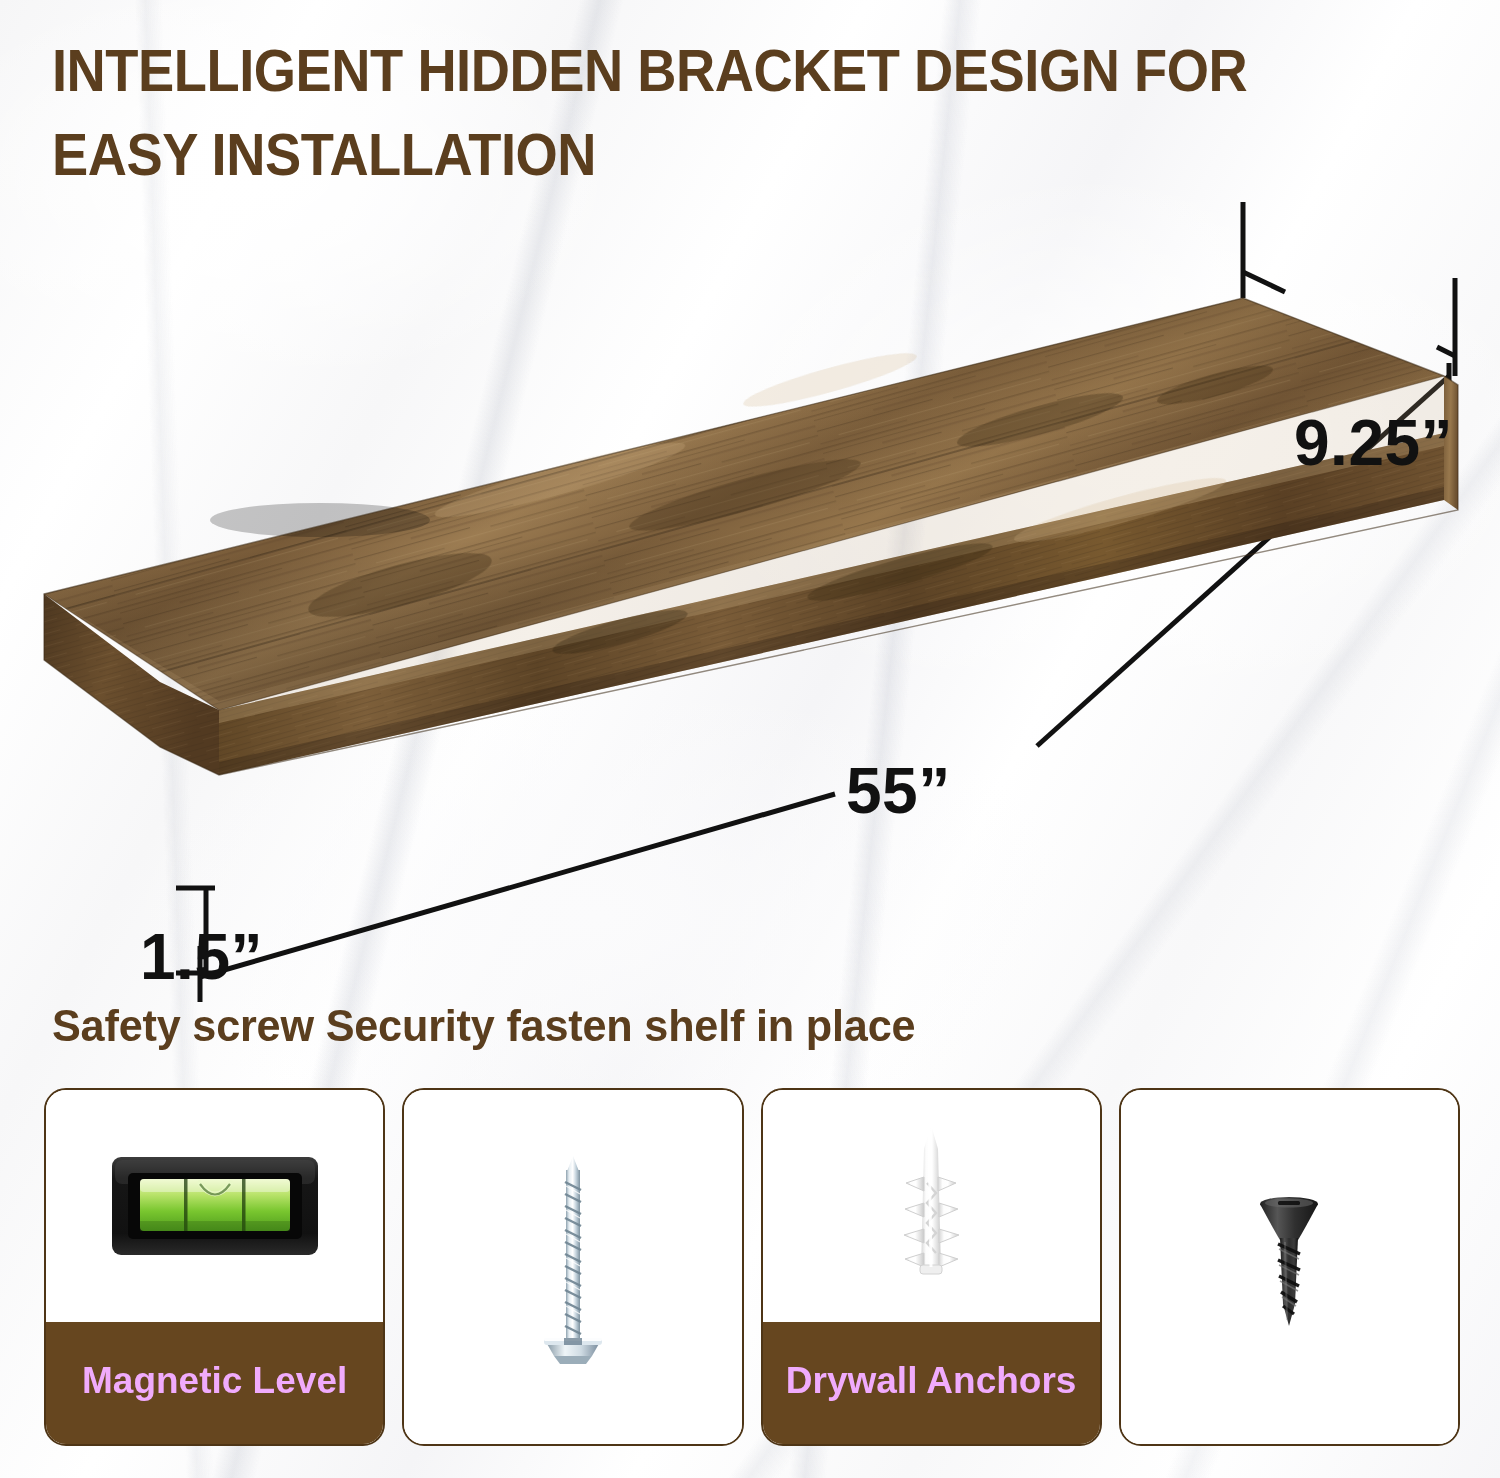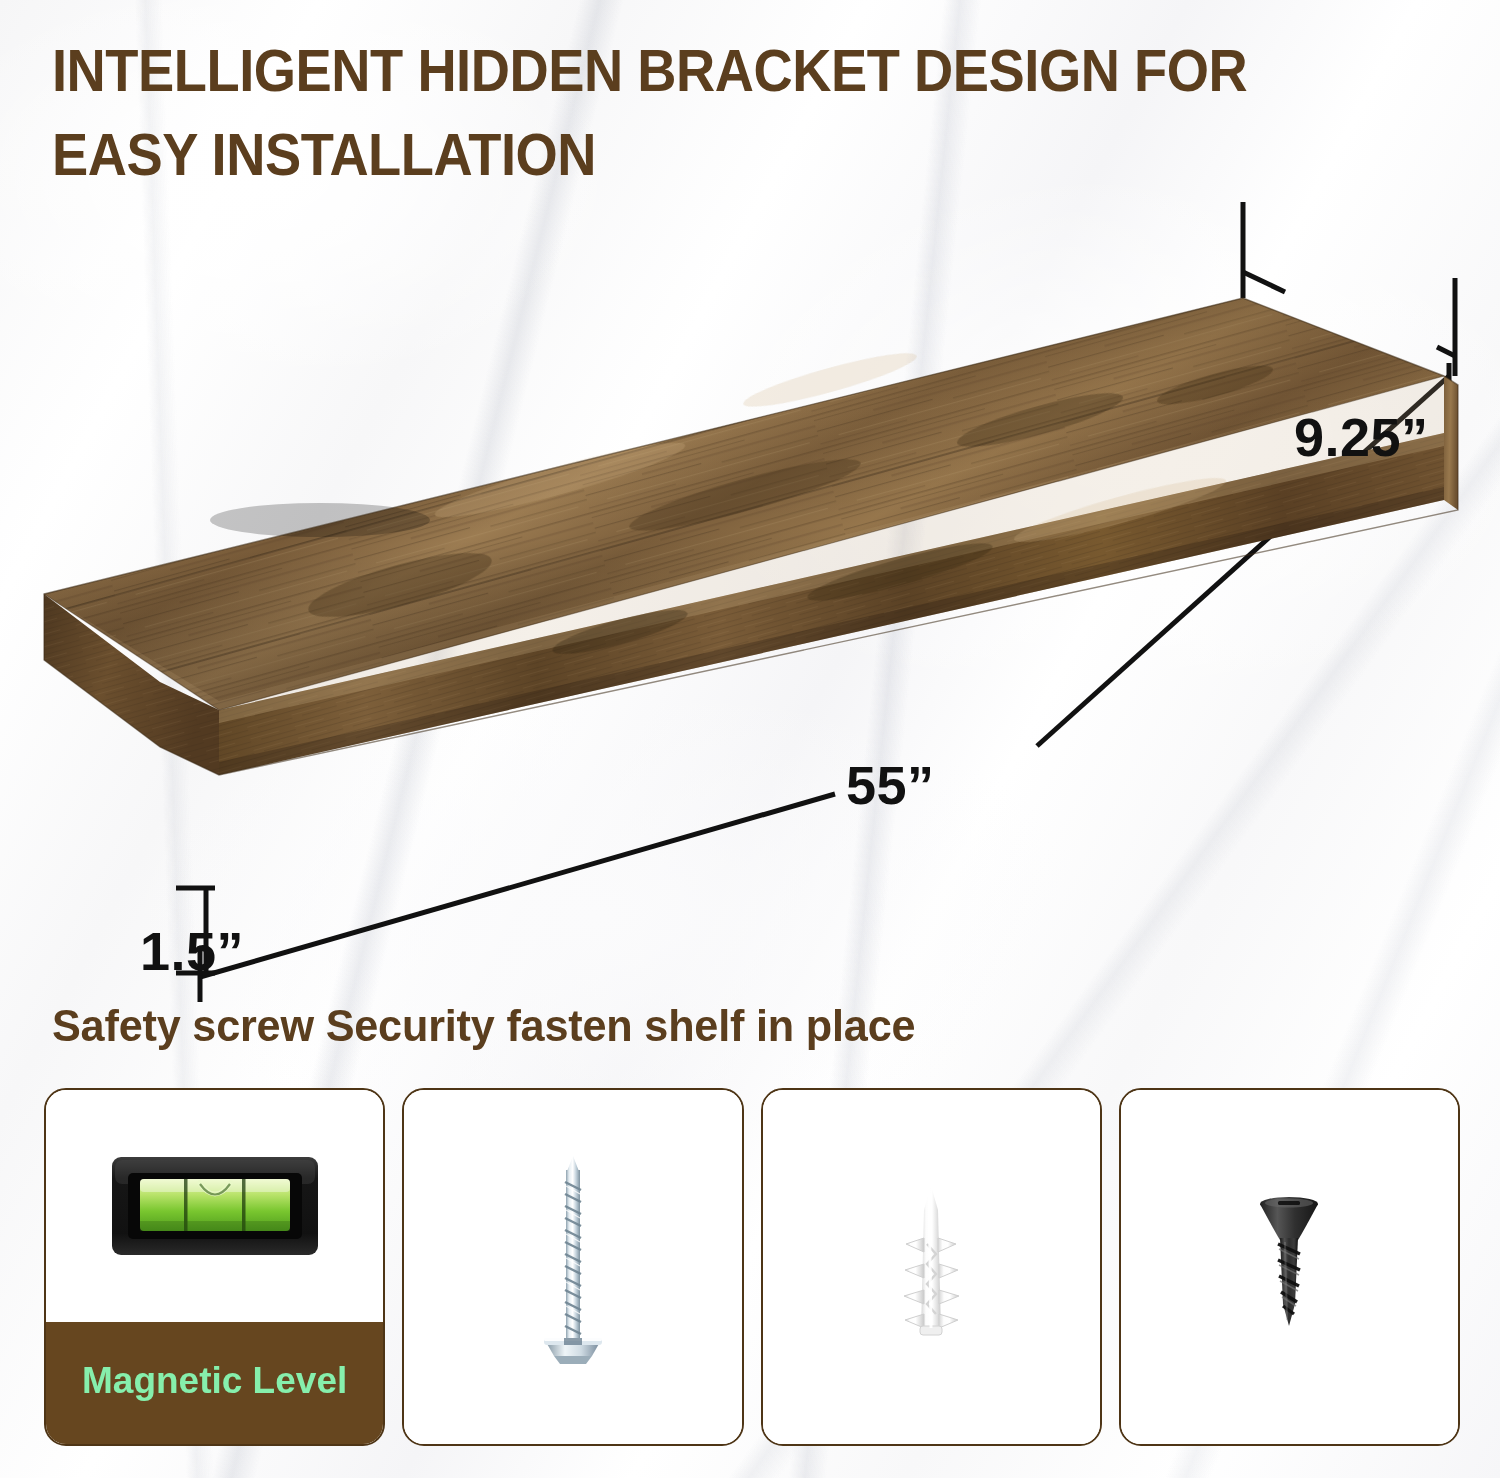--- a/index.html
+++ b/index.html
@@ -52,21 +52,21 @@
 
   
   #shelf-stage{ position:absolute; left:0; top:180px; width:1500px; height:680px; }
   #shelf-stage svg{ display:block; width:1500px; height:680px; overflow:visible; }
 
   .dimtxt{
     position:absolute;
     color:#111;
     font-family:"Liberation Sans", sans-serif;
     font-weight:700;
-    font-size:54px;
+    font-size:64px;
     letter-spacing:.5px;
     white-space:nowrap;
   }
   #dim-depth{ left:1294px; top:226px; }
   #dim-width{ left:846px;  top:558px;margin-top:16px; }
   #dim-thick{ left:92px;   top:740px;margin-left:48px; }
 
   
   .subhead{
     position:absolute; left:52px; top:1000px; width:1360px;
@@ -95,21 +95,21 @@
   }
   .card-art{
     flex:1 1 auto;
     background:#ffffff;
     display:flex; align-items:center; justify-content:center;
     position:relative;
   }
   .card-art svg{ display:block; }
   .card-foot{
     background:#66461F;
-    color:#86efac;
+    color:#f0abfc;
     display:flex; align-items:center; justify-content:center;
     text-align:center;
     font-weight:700;
     font-size:37px;
     line-height:1.12;
     padding:6px 8px 10px;
   }
   .card-1 .card-foot{ height:122px; }
   .card-2 .card-foot{ height:104px; }
   .card-3 .card-foot{ height:122px; }
@@ -376,20 +376,21 @@
               <path d="M 53,132 L 72,138 L 53,146 Z"></path>
           </g>
 
           <path d="M 41,62 L 50,72 L 41,82 L 50,92 L 41,102 L 50,112 L 41,122 L 50,132" fill="none" stroke="#d4d4d4" stroke-width="2.4"></path>
 
           <rect x="34" y="144" width="22" height="9" rx="3" fill="#efefef" stroke="#d2d2d2" stroke-width="1"></rect>
 
           <path d="M 43,8 L 45,146" stroke="#ffffff" stroke-width="3" opacity=".9" fill="none"></path>
         </svg>
       </div>
+      <div class="card-foot">Drywall Anchors</div>
     </div>
 
     <div class="card card-4">
       <div class="card-art">
         <svg width="80" height="150" viewBox="0 0 80 150" aria-hidden="true">
           <defs>
             <linearGradient id="blkMetal" x1="0" y1="0" x2="1" y2="0">
               <stop offset="0%" stop-color="#1b1b1b"></stop>
               <stop offset="25%" stop-color="#4e4e4e"></stop>
               <stop offset="50%" stop-color="#2e2e2e"></stop>

